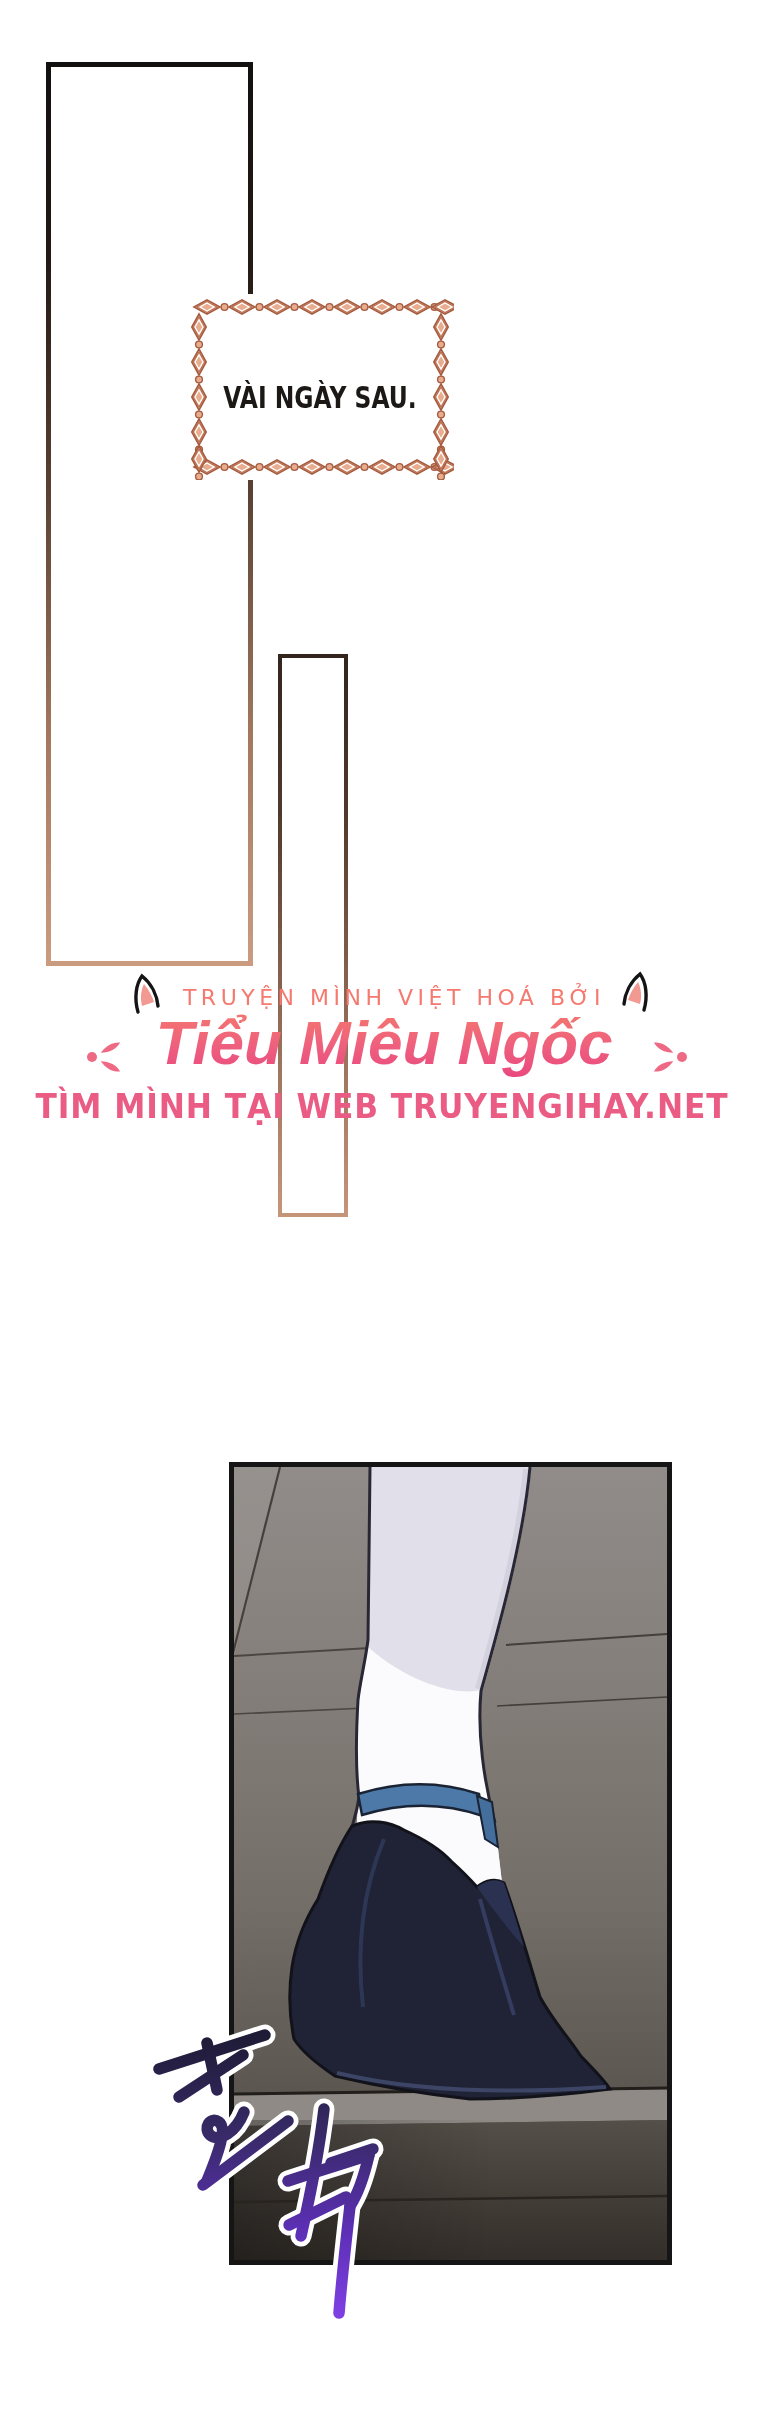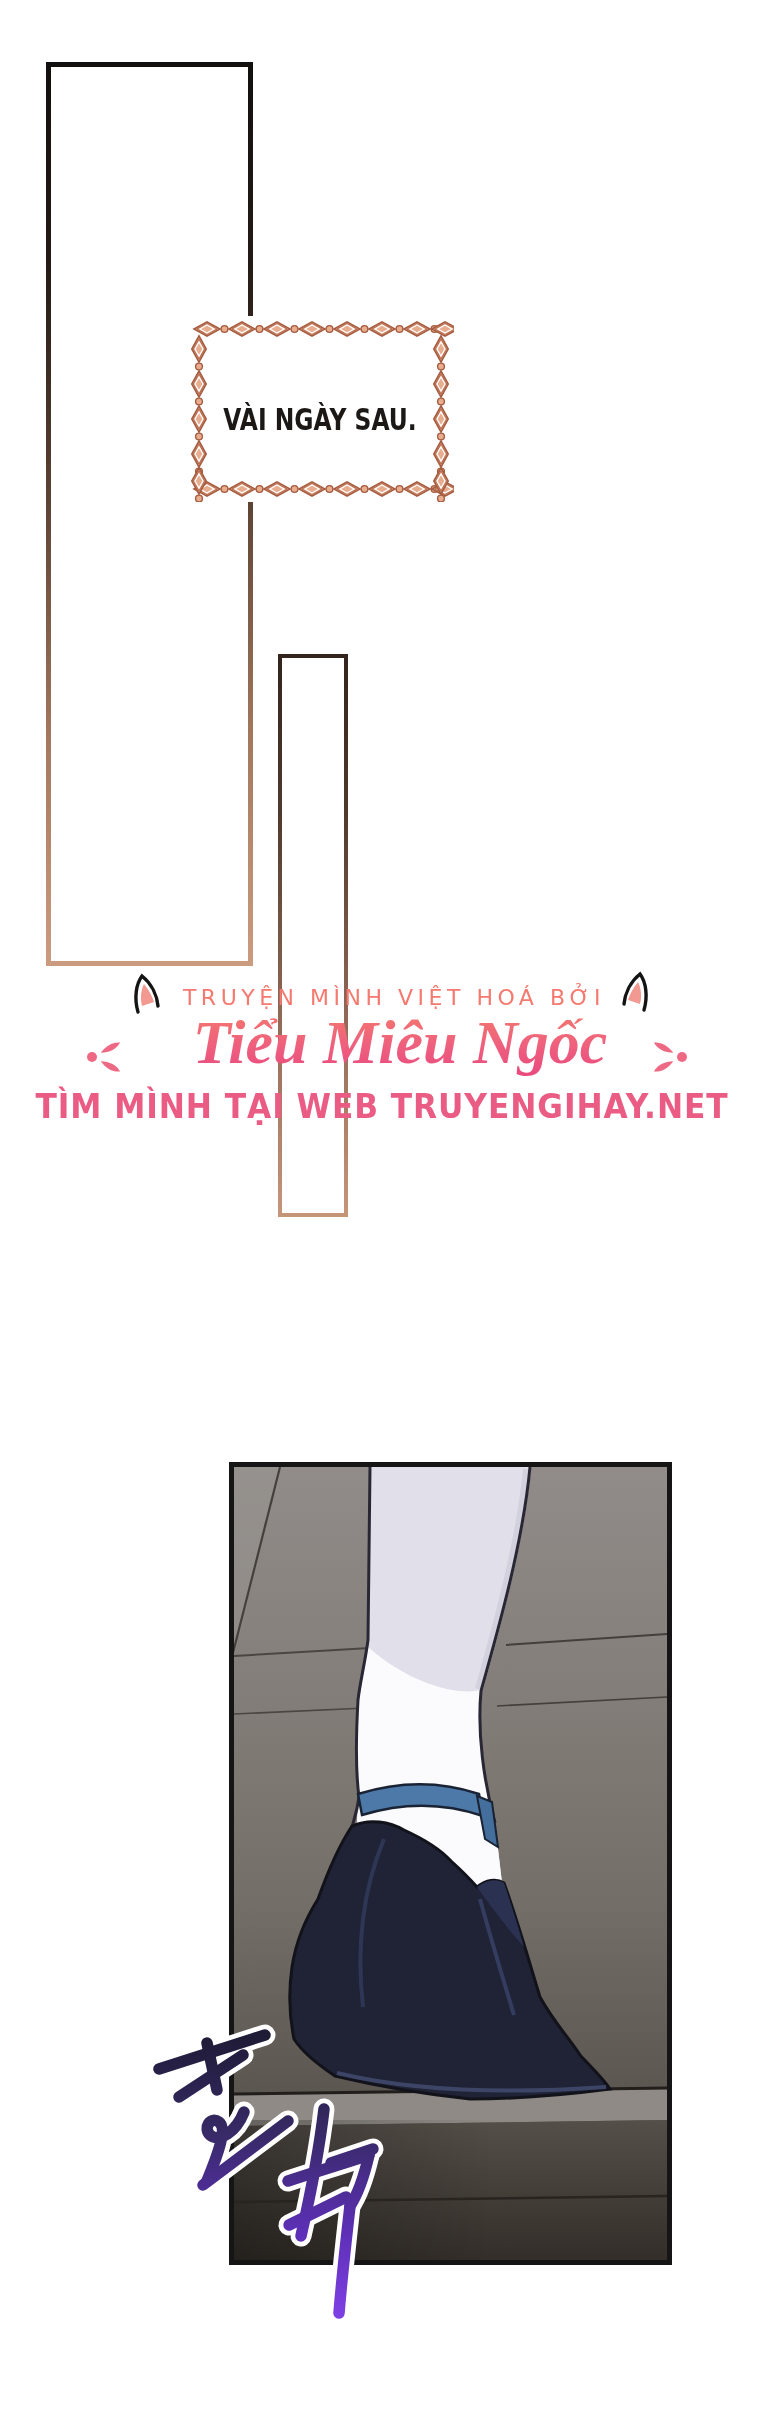--- a/index.html
+++ b/index.html
@@ -9,31 +9,31 @@
   
   .rect-big{position:absolute;left:46px;top:62px;width:207px;height:904px;
     border:5px solid;box-sizing:border-box;
     border-image:linear-gradient(180deg,#131010 0%,#241a15 22%,#5c4233 48%,#a3785e 75%,#cb9b7f 100%) 1;}
 
   .rect-small{position:absolute;left:278px;top:654px;width:70px;height:563px;
     border:4px solid;box-sizing:border-box;
     border-image:linear-gradient(180deg,#33251d 0%,#50392c 28%,#8a6450 60%,#c59579 100%) 1;}
 
   
-  .caption-box{position:absolute;left:186px;top:316px;width:268px;height:186px;background:#ffffff;}
+  .caption-box{position:absolute;left:186px;top:294px;width:268px;height:186px;background:#ffffff;}
   .caption-box svg{position:absolute;left:0;top:0;}
   .caption-text{position:absolute;left:0;right:0;top:86px;text-align:center;
     font-weight:bold;font-size:30px;color:#1b1816;letter-spacing:0px;
     transform:scaleX(0.78);transform-origin:center;white-space:nowrap;}
 
   
   .credit-line1{position:absolute;left:394px;top:985px;transform:translateX(-50%);
     font-size:22px;letter-spacing:4.5px;color:#f5796f;white-space:nowrap;}
-  .credit-title{position:absolute;left:400px;top:1004px;transform:translateX(-50%);
-    font-family:Liberation Serif, serif;font-style:italic;font-weight:bold;
+  .credit-title{position:absolute;left:384px;top:1004px;transform:translateX(-50%);
+    font-family:Liberation Sans, sans-serif;font-style:italic;font-weight:bold;
     font-size:62px;white-space:nowrap;line-height:1.25;
     background:linear-gradient(180deg,#f4776e 10%,#ee5f7e 55%,#e8457e 100%);
     -webkit-background-clip:text;background-clip:text;color:transparent;}
   .credit-line3{position:absolute;left:382px;top:1086px;transform:translateX(-50%) scaleX(0.92);
     font-weight:bold;font-size:34px;letter-spacing:1px;color:#ea5c84;white-space:nowrap;}
   .cat-ear{position:absolute;width:44px;height:46px;}
   .cat-ear.left{left:128px;top:972px;}
   .cat-ear.right{left:610px;top:970px;transform:scaleX(-1);}
   .flourish{position:absolute;width:42px;height:34px;}
   .flourish.left{left:84px;top:1040px;}

